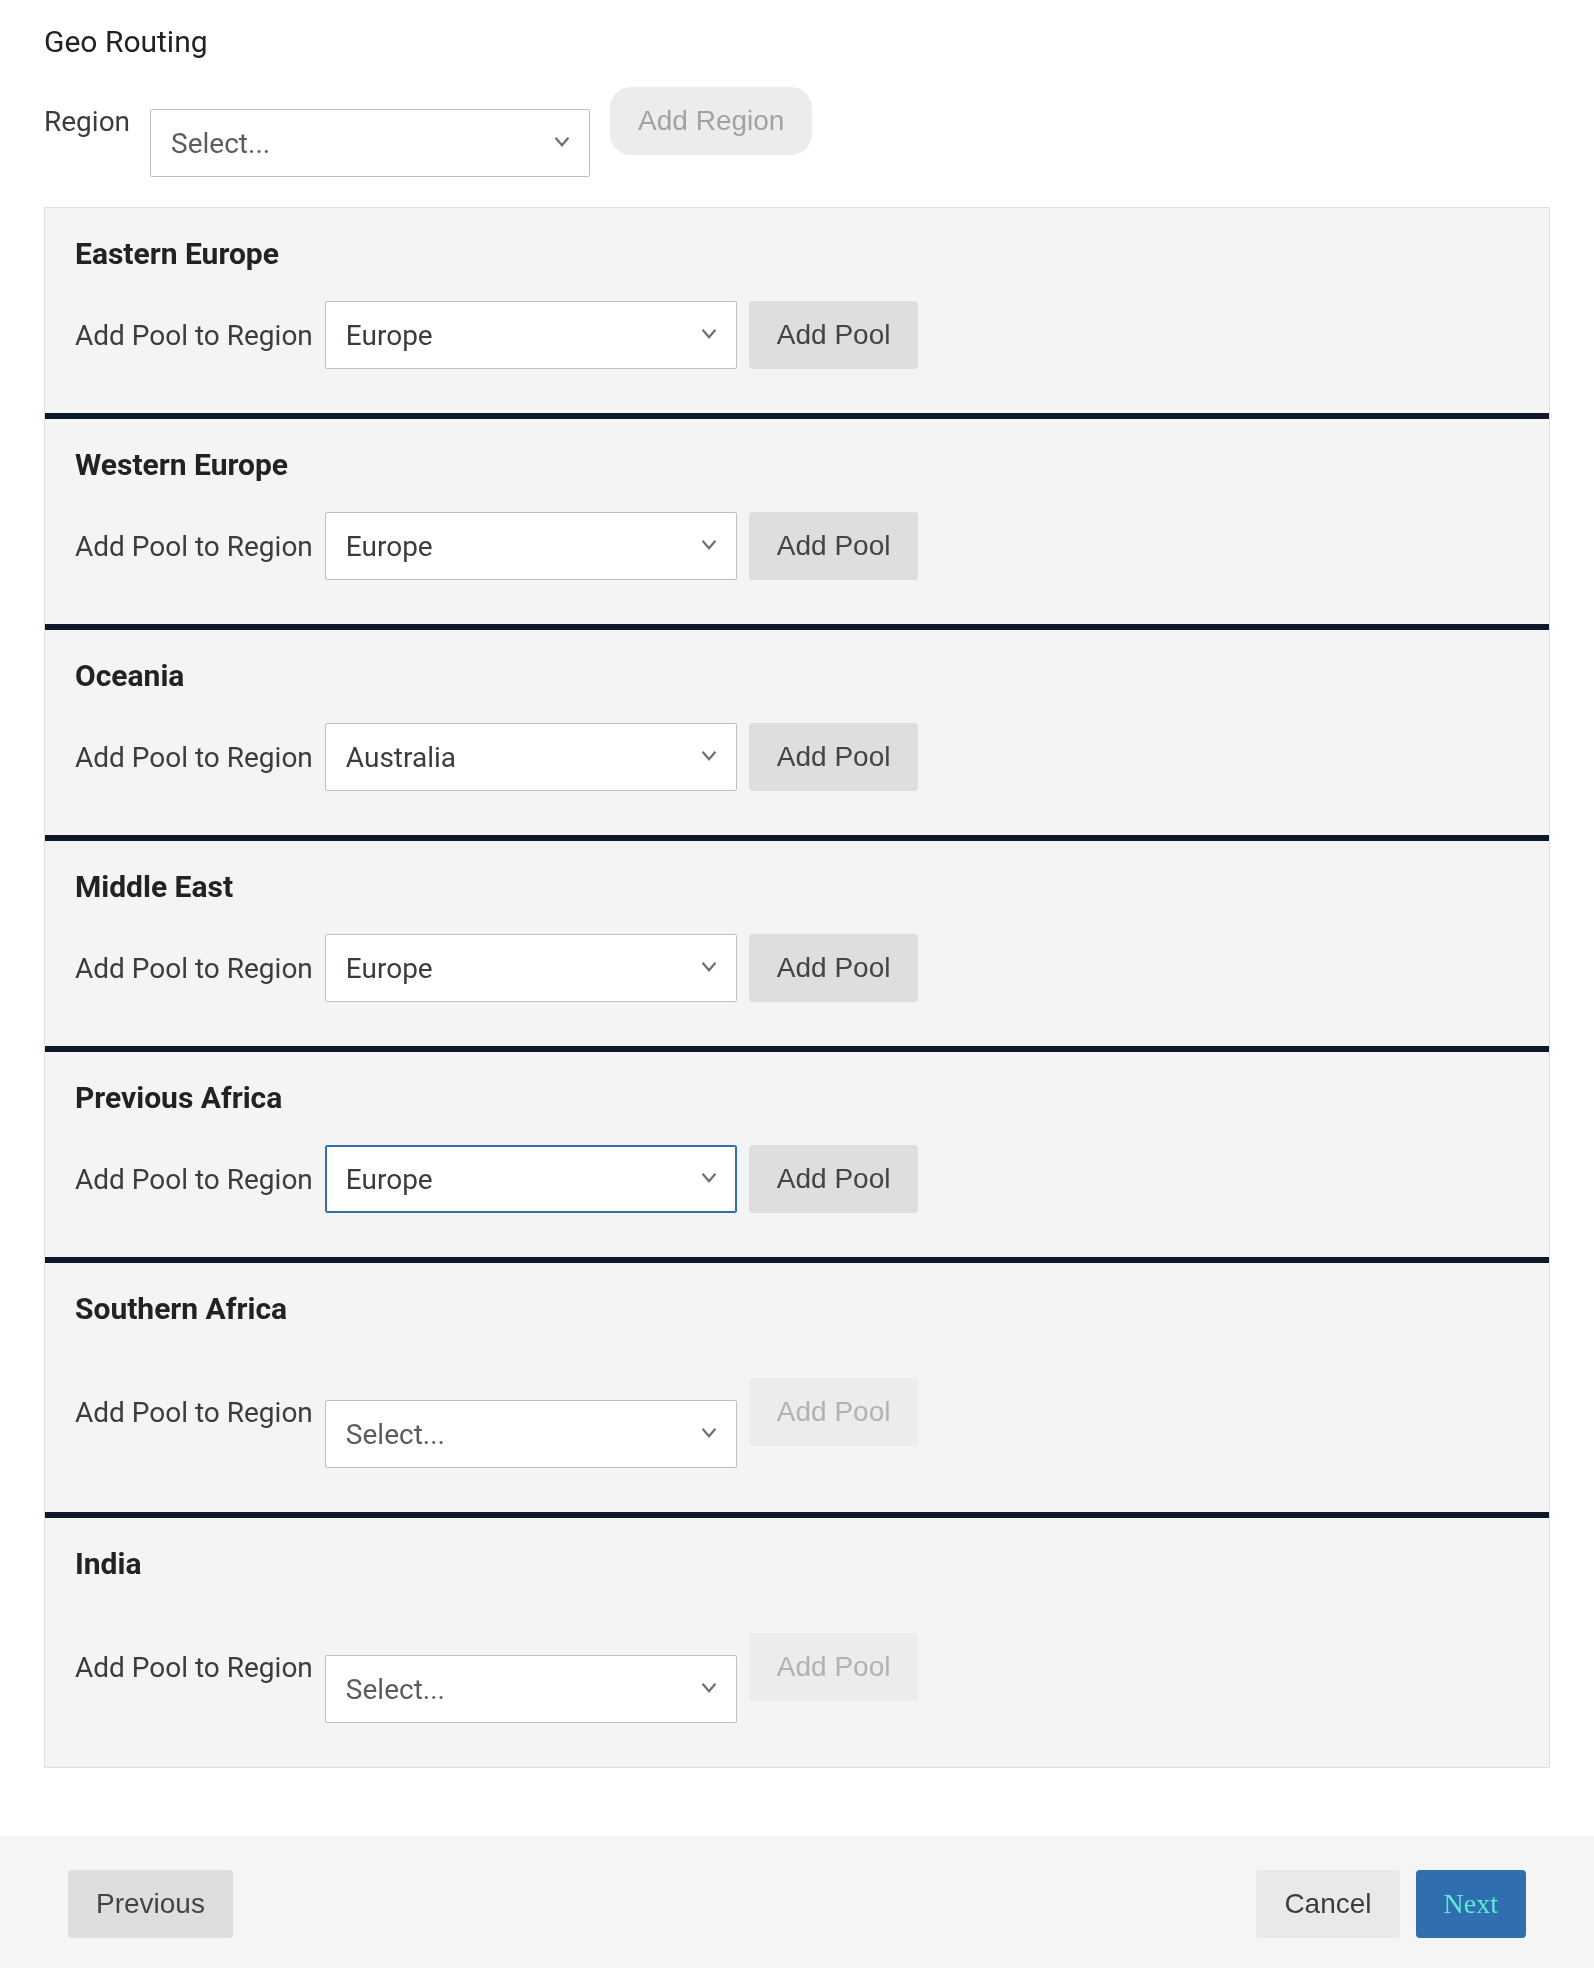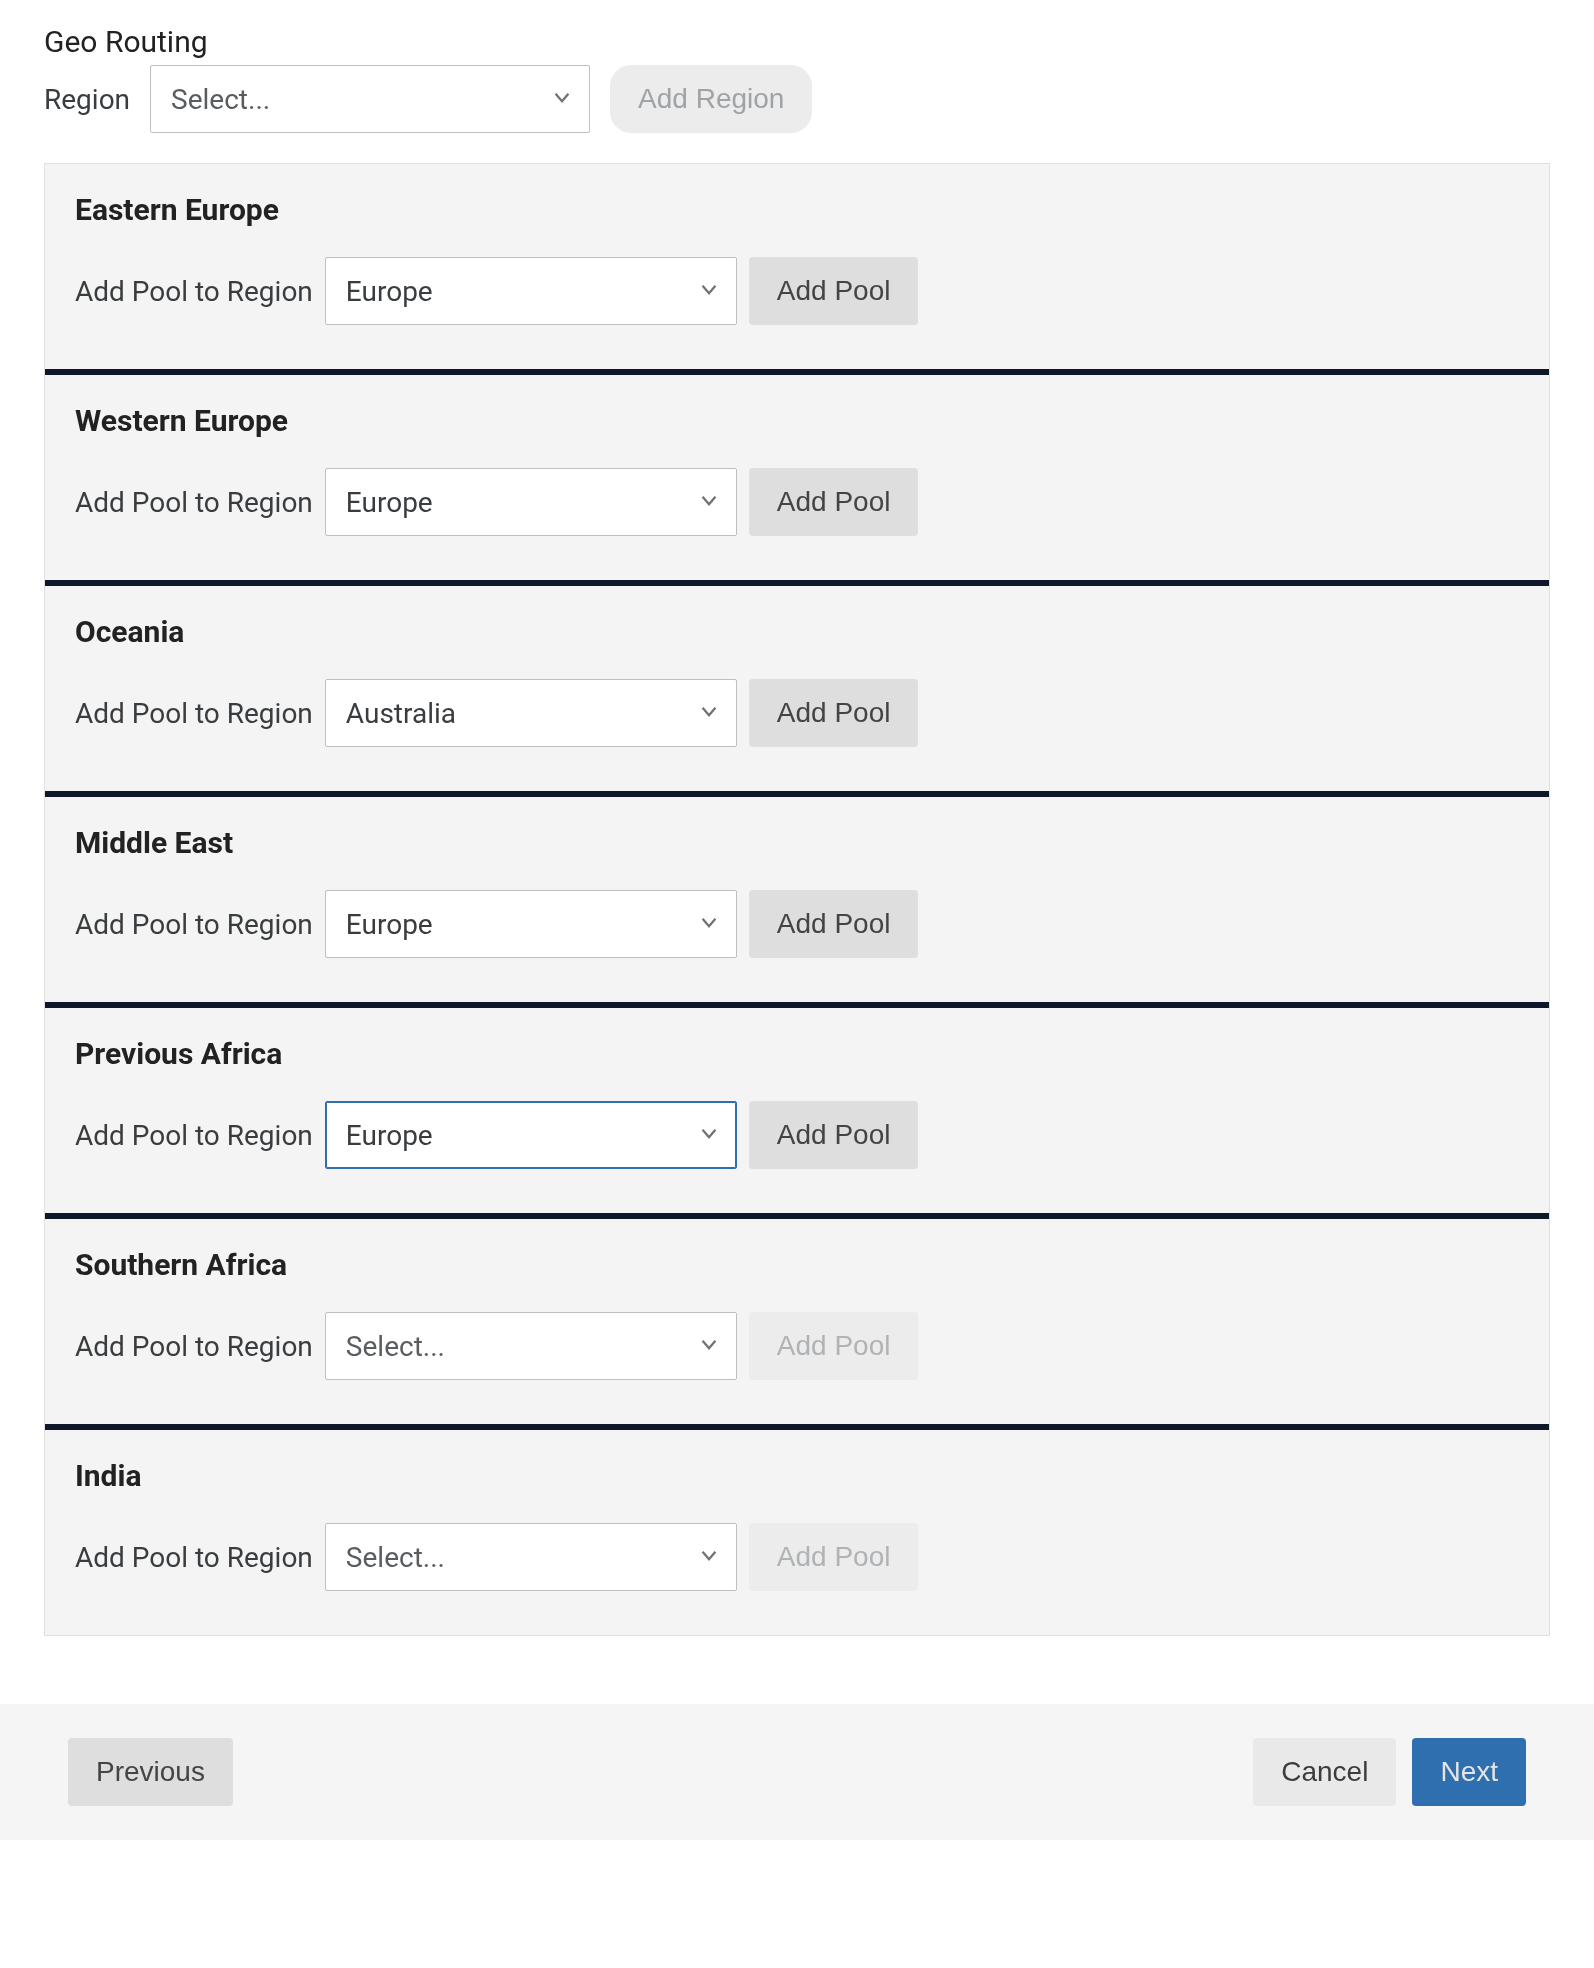--- a/index.html
+++ b/index.html
@@ -43,21 +43,21 @@
     height: 68px;
     display: flex;
     align-items: center;
     padding: 0 52px 0 20px;
     font-size: 28px;
     color: #3a3d3f;
     border-radius: 2px;
     cursor: pointer;
     user-select: none;
   }
-  .select.placeholder { color: #5a5d5f; }
+  .select.placeholder { color: #5a5d5f; margin-top: 44px; }
   .select .chevron {
     position: absolute;
     right: 16px;
     top: 50%;
     transform: translateY(-50%);
     pointer-events: none;
   }
   .select.focused {
     border-color: #2f6fb0;
     box-shadow: 0 0 0 1px #2f6fb0 inset;
@@ -88,22 +88,23 @@
     background: #dedede;
     color: #444;
   }
   .btn-gray.disabled {
     background: #ececec;
     color: #b0b3b5;
     cursor: default;
   }
   .btn-primary {
     background: #2f6fb0;
-    color: #e5e5e5;
+    color: #5eead4;
     font-weight: 500;
+    font-family: Liberation Serif, serif;
   }
   .btn-cancel {
     background: #e9e9e9;
     color: #3a3d3f;
   }
   .region-list {
     border: 1px solid #e0e0e0;
   }
   .region-block {
     background: #f4f4f4;

